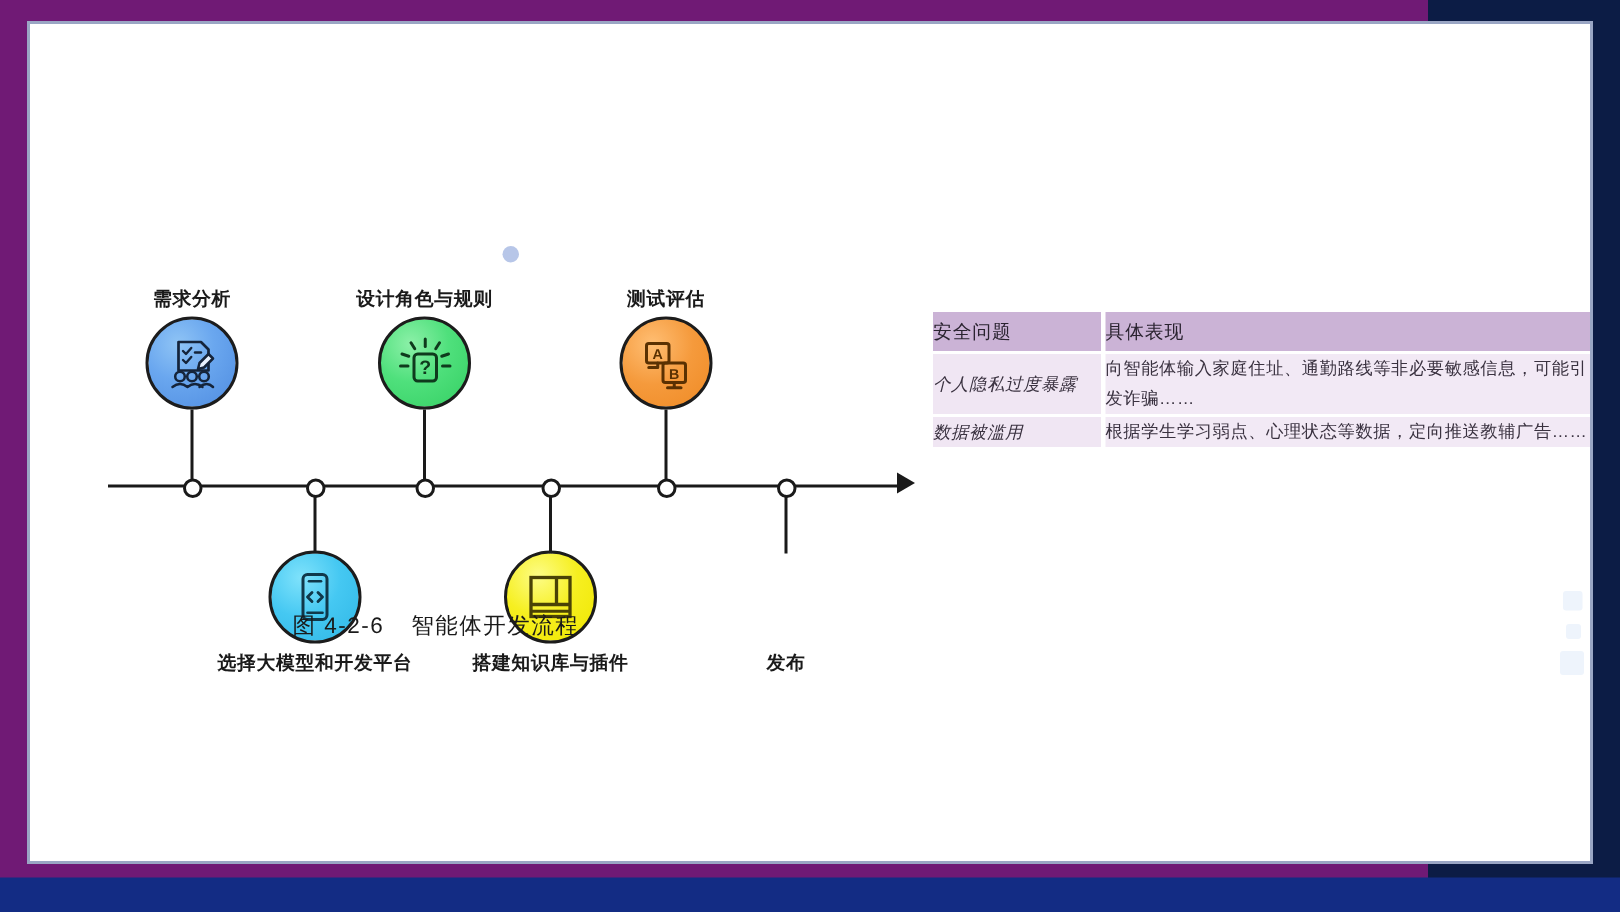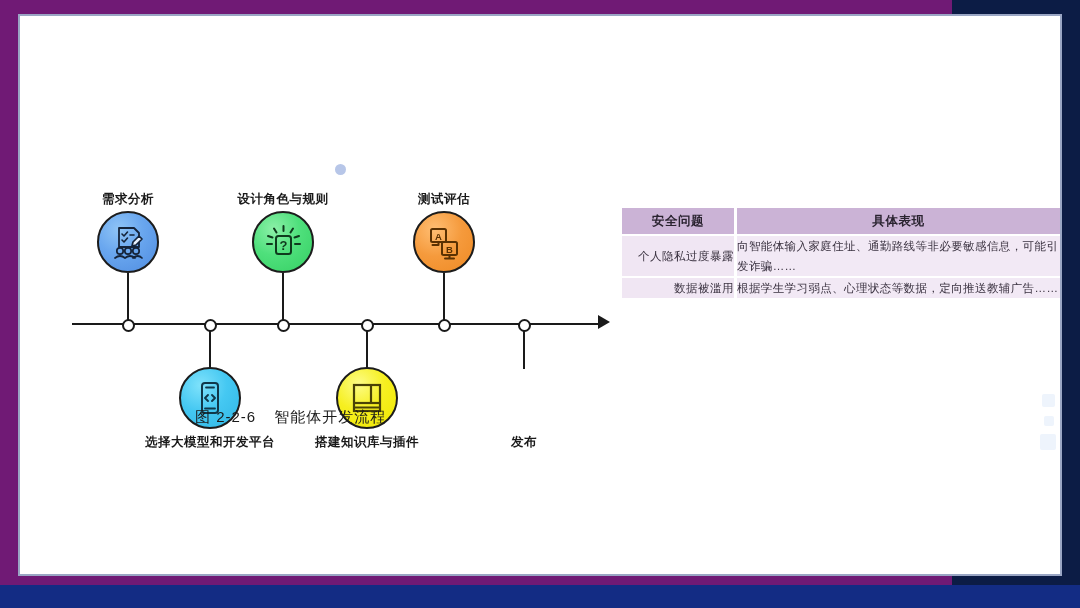--- a/index.html
+++ b/index.html
@@ -105,32 +105,33 @@
     border-collapse:separate;border-spacing:0 2px;
     width:438px;
     table-layout:fixed;
   }
   table.risk th, table.risk td{
     padding:0;vertical-align:middle;
   }
   .th-cell{
     background:#cbb3d6;
     color:#2a2330;
-    font-size:12.5px;font-weight:bold;
-    text-align:center;
+    font-size:12.5px;font-weight:normal;
+    text-align:left;
     height:26px;line-height:26px;
     letter-spacing:.6px;
   }
   .td-key{
     background:#f0e6f3;
     color:#3a3240;
     font-size:11.5px;
-    text-align:right;
+    text-align:left;
     letter-spacing:.5px;
     padding:8px 4px;
+    font-style:italic;
   }
   .td-val{
     background:#f2e9f5;
     color:#3a3240;
     font-size:11.5px;
     text-align:left;
     line-height:1.75;
     padding:8px 10px 8px 12px;
     letter-spacing:.4px;
   }
@@ -229,21 +230,21 @@
       </div>
       <div class="step-label up" style="left:384px;">测试评估</div>
 
       <div class="stem down" style="left:464px;"></div>
       <div class="node" style="left:464px;"></div>
       <div class="step-label down" style="left:464px;">发布</div>
 
     </div>
 
     <div class="caption">
-      <span class="cap-num">图 2-2-6</span><span>智能体开发流程</span>
+      <span class="cap-num">图 4-2-6</span><span>智能体开发流程</span>
     </div>
 
     <div class="table-wrap">
       <table class="risk">
         <colgroup>
           <col style="width:112px">
           <col style="width:3px">
           <col style="width:323px">
         </colgroup>
         <thead>

